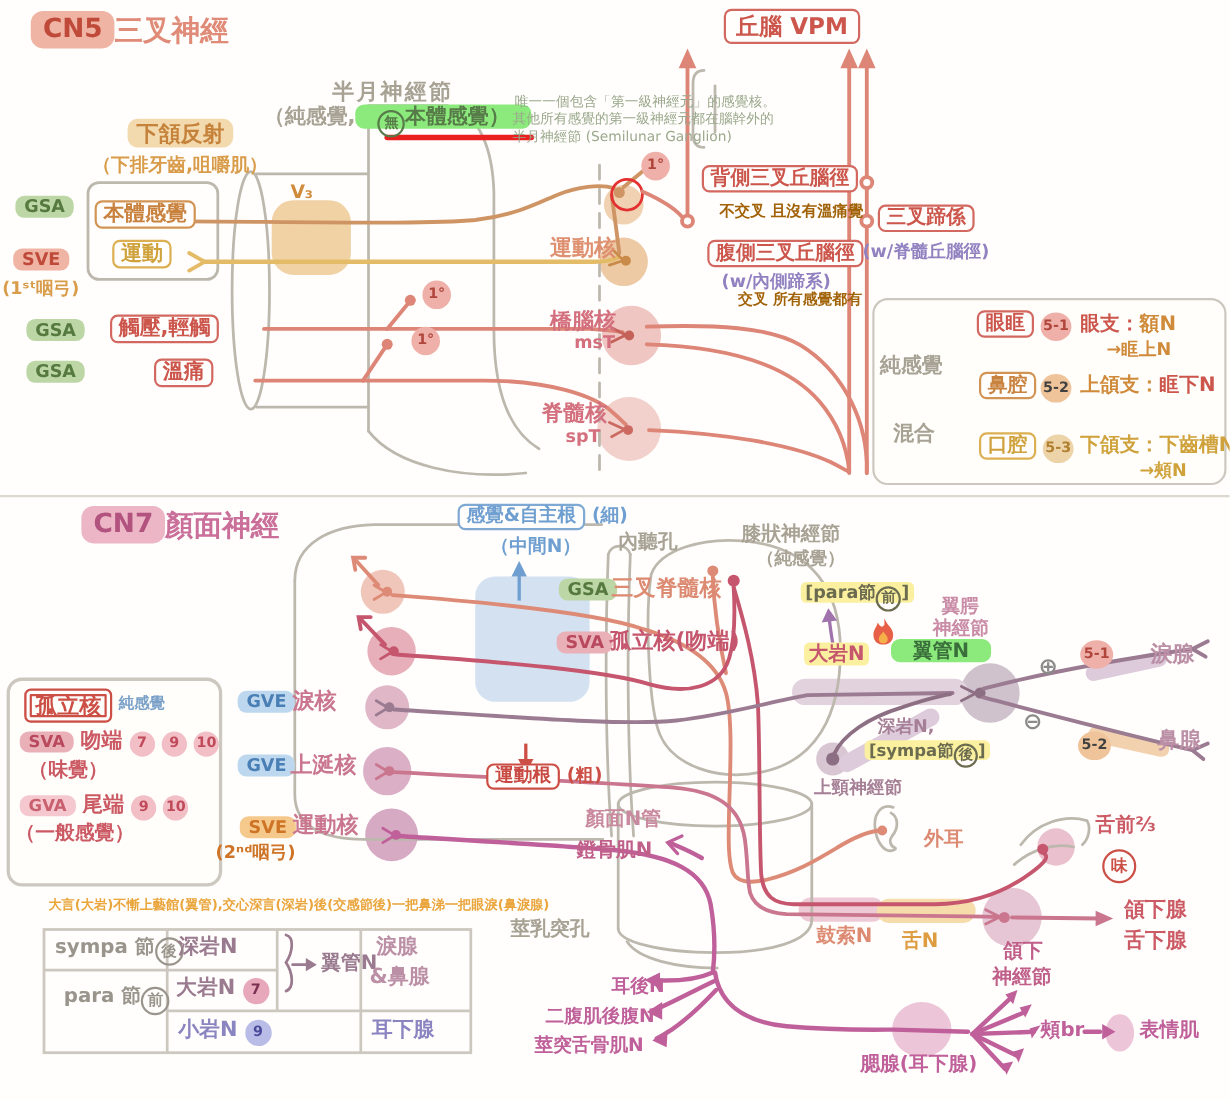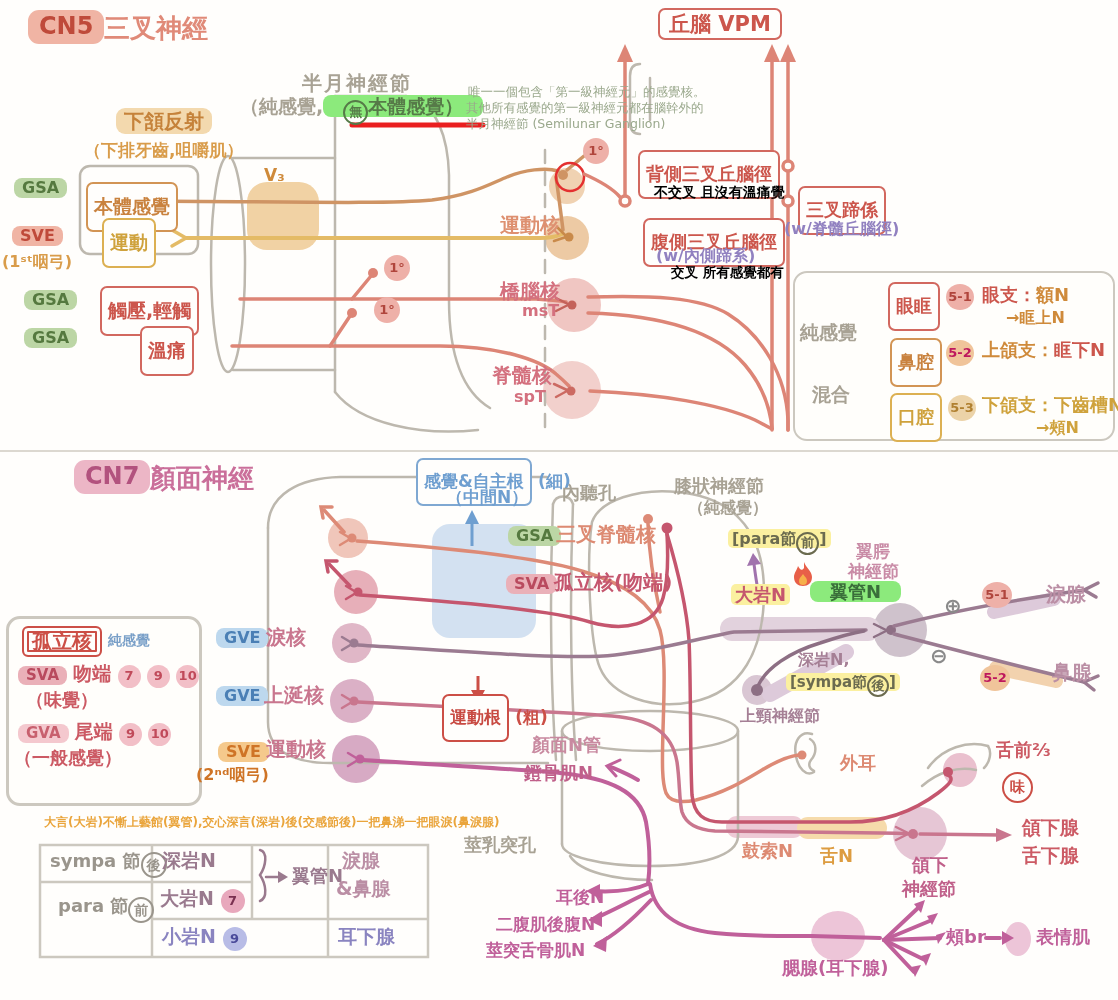--- a/index.html
+++ b/index.html
@@ -2,46 +2,46 @@
 <html><head>
 <meta charset="utf-8">
 <style>
   html,body{margin:0;padding:0;background:#fff;}
   #stage{position:relative;width:1118px;height:1000px;background:#fffefc;overflow:hidden;
          font-family:"DejaVu Sans",sans-serif;}
   svg.draw{position:absolute;left:0;top:0;z-index:1;}
   .lbl{position:absolute;white-space:nowrap;font-weight:bold;z-index:2;font-size:18px;line-height:1.15;}
   
   .c-salmon{color:#dd8a72}.c-crimson{color:#c5566e}.c-pink{color:#c9768e}.c-magenta{color:#c0609a}
-  .c-mauve{color:#a57f95}.c-mauve2{color:#9a7a8e}.c-grey{color:#a8a294}.c-blue{color:#000000}
+  .c-mauve{color:#a57f95}.c-mauve2{color:#9a7a8e}.c-grey{color:#a8a294}.c-blue{color:#a16207}
   .c-blue2{color:#6f9fd0}.c-purple{color:#9181c0}.c-violet{color:#8a84c0}.c-orange{color:#d99c4a}
   .c-orange2{color:#cf7426}.c-red{color:#cc564c}.c-yellow{color:#cfa23c}.c-green{color:#9aa88c}
   .c-rose{color:#bb8fa5}.c-dkred{color:#cc4f46}.c-rosepink{color:#d4707e}.c-tan{color:#de9070}
   .c-olive{color:#6b6b4f}.c-dkgreen{color:#3a6e3a}
   
   .bdg{display:inline-block;padding:1px 8px;border-radius:8px;font-weight:bold;font-size:16px;}
   .bdg-green{background:#bcd6a5;color:#55793f}
   .bdg-salmon{background:#f0b4a4;color:#bf4a3a}
   .bdg-pink{background:#ecb6c6;color:#b2527e}
   .bdg-rose{background:#eab0b8;color:#b94a5e}
   .bdg-rose2{background:#f4c8ce;color:#c8606e}
   .bdg-blue{background:#bdd8ee;color:#4a7fb5}
   .bdg-orange{background:#f5c98c;color:#cf7426}
   
-  .bx{display:inline-block;border:2.5px solid;border-radius:7px;padding:12px 6px;font-weight:bold;background:#fffefc;}
+  .bx{display:inline-block;border:2.5px solid;border-radius:7px;padding:0 6px;font-weight:bold;background:#fffefc;}
   .bx-red{border-color:#d2685f;color:#cc564c}
   .bx-orange{border-color:#d29454;color:#c9823e}
   .bx-yellow{border-color:#dcb052;color:#cfa23c}
   .bx-crimson{border-color:#cc4f46;color:#c84a42}
   .bx-blue{border-color:#7fa8d2;color:#6f9fd0}
   
   .num{display:inline-flex;align-items:center;justify-content:center;width:26px;height:26px;border-radius:50%;
        font-weight:bold;font-size:13px;}
   .num-pink{background:#eeb0a8;color:#b0453c}
-  .num-orange{background:#f0c49a;color:#be185d}
+  .num-orange{background:#f0c49a;color:#404040}
   .num-tan{background:#ecd3a8;color:#b08030}
   .num-rose{background:#f2bfc7;color:#c04a5a;width:23px;height:23px}
   .num-rose2{background:#e8a8bc;color:#7a3050;width:24px;height:24px}
   .num-violet{background:#b8bce6;color:#4a4a9a;width:24px;height:24px}
   
   .circ{display:inline-flex;align-items:center;justify-content:center;width:21px;height:21px;
         border:2px solid currentColor;border-radius:50%;font-size:13px;vertical-align:-3px;}
   
   .hl-green{background:#8cea7c;padding:0 20px;border-radius:8px;}
   .hl-yellow{background:#fbf0a0;padding:0 4px;border-radius:5px;}

